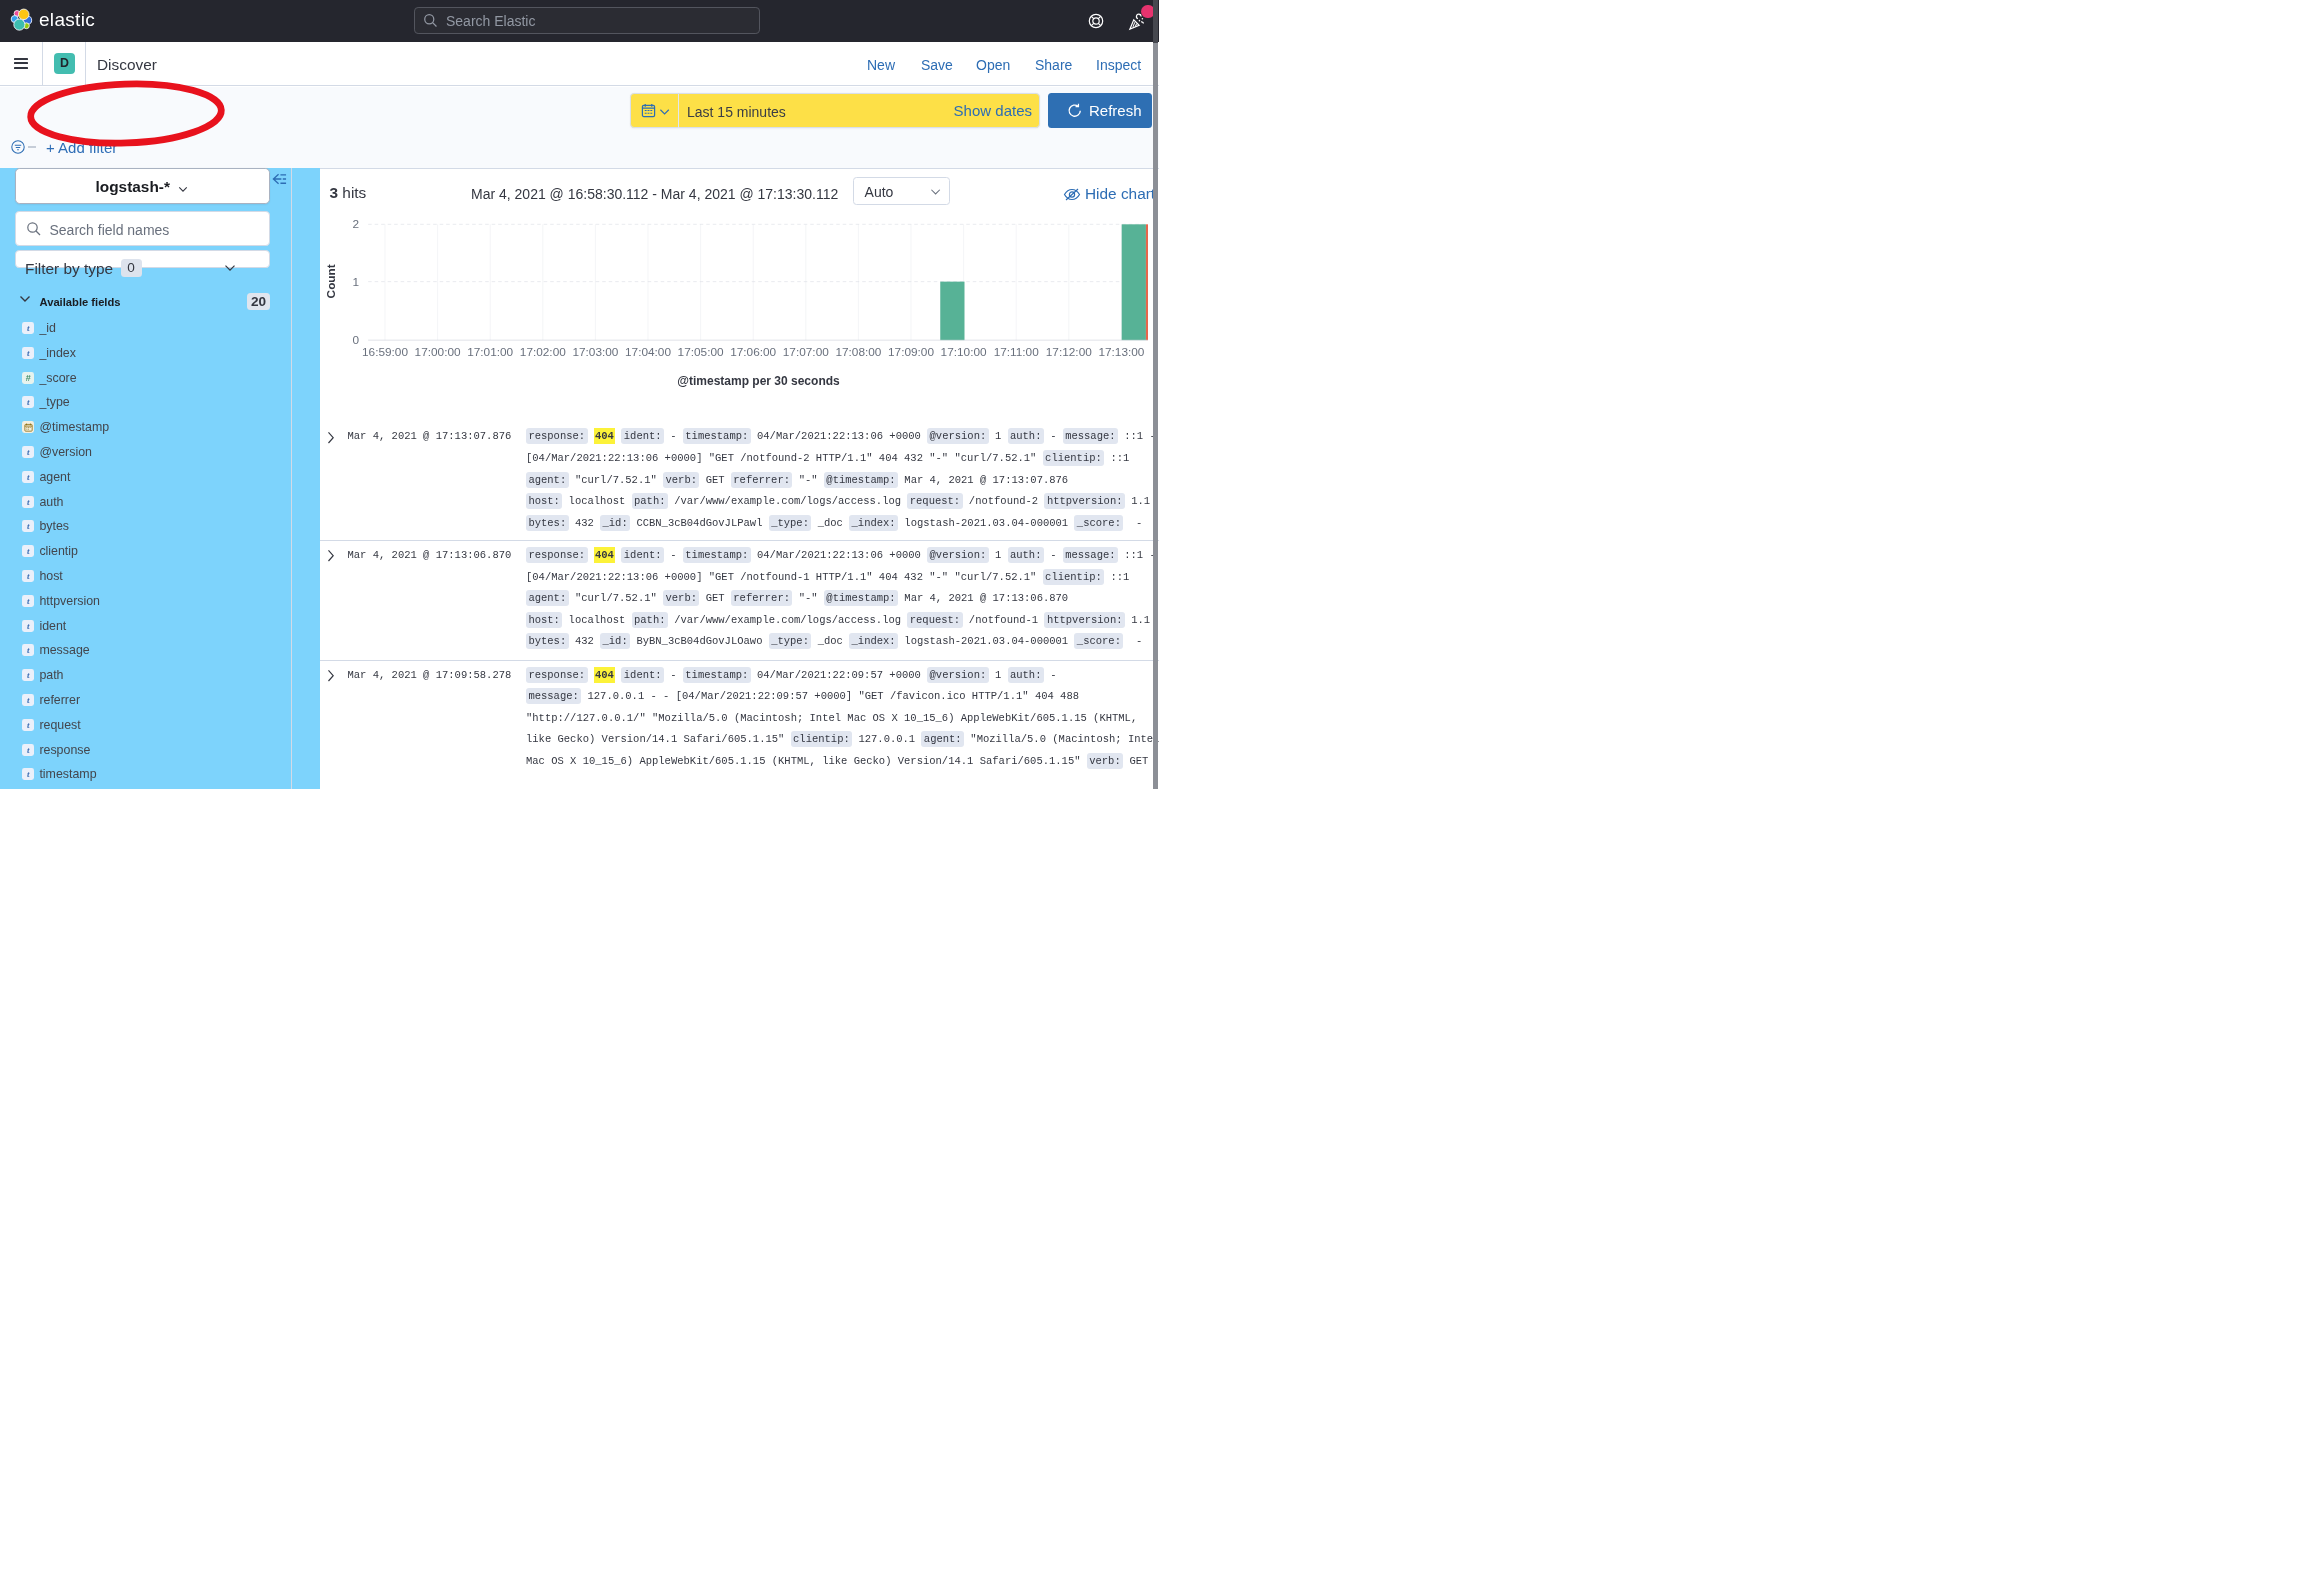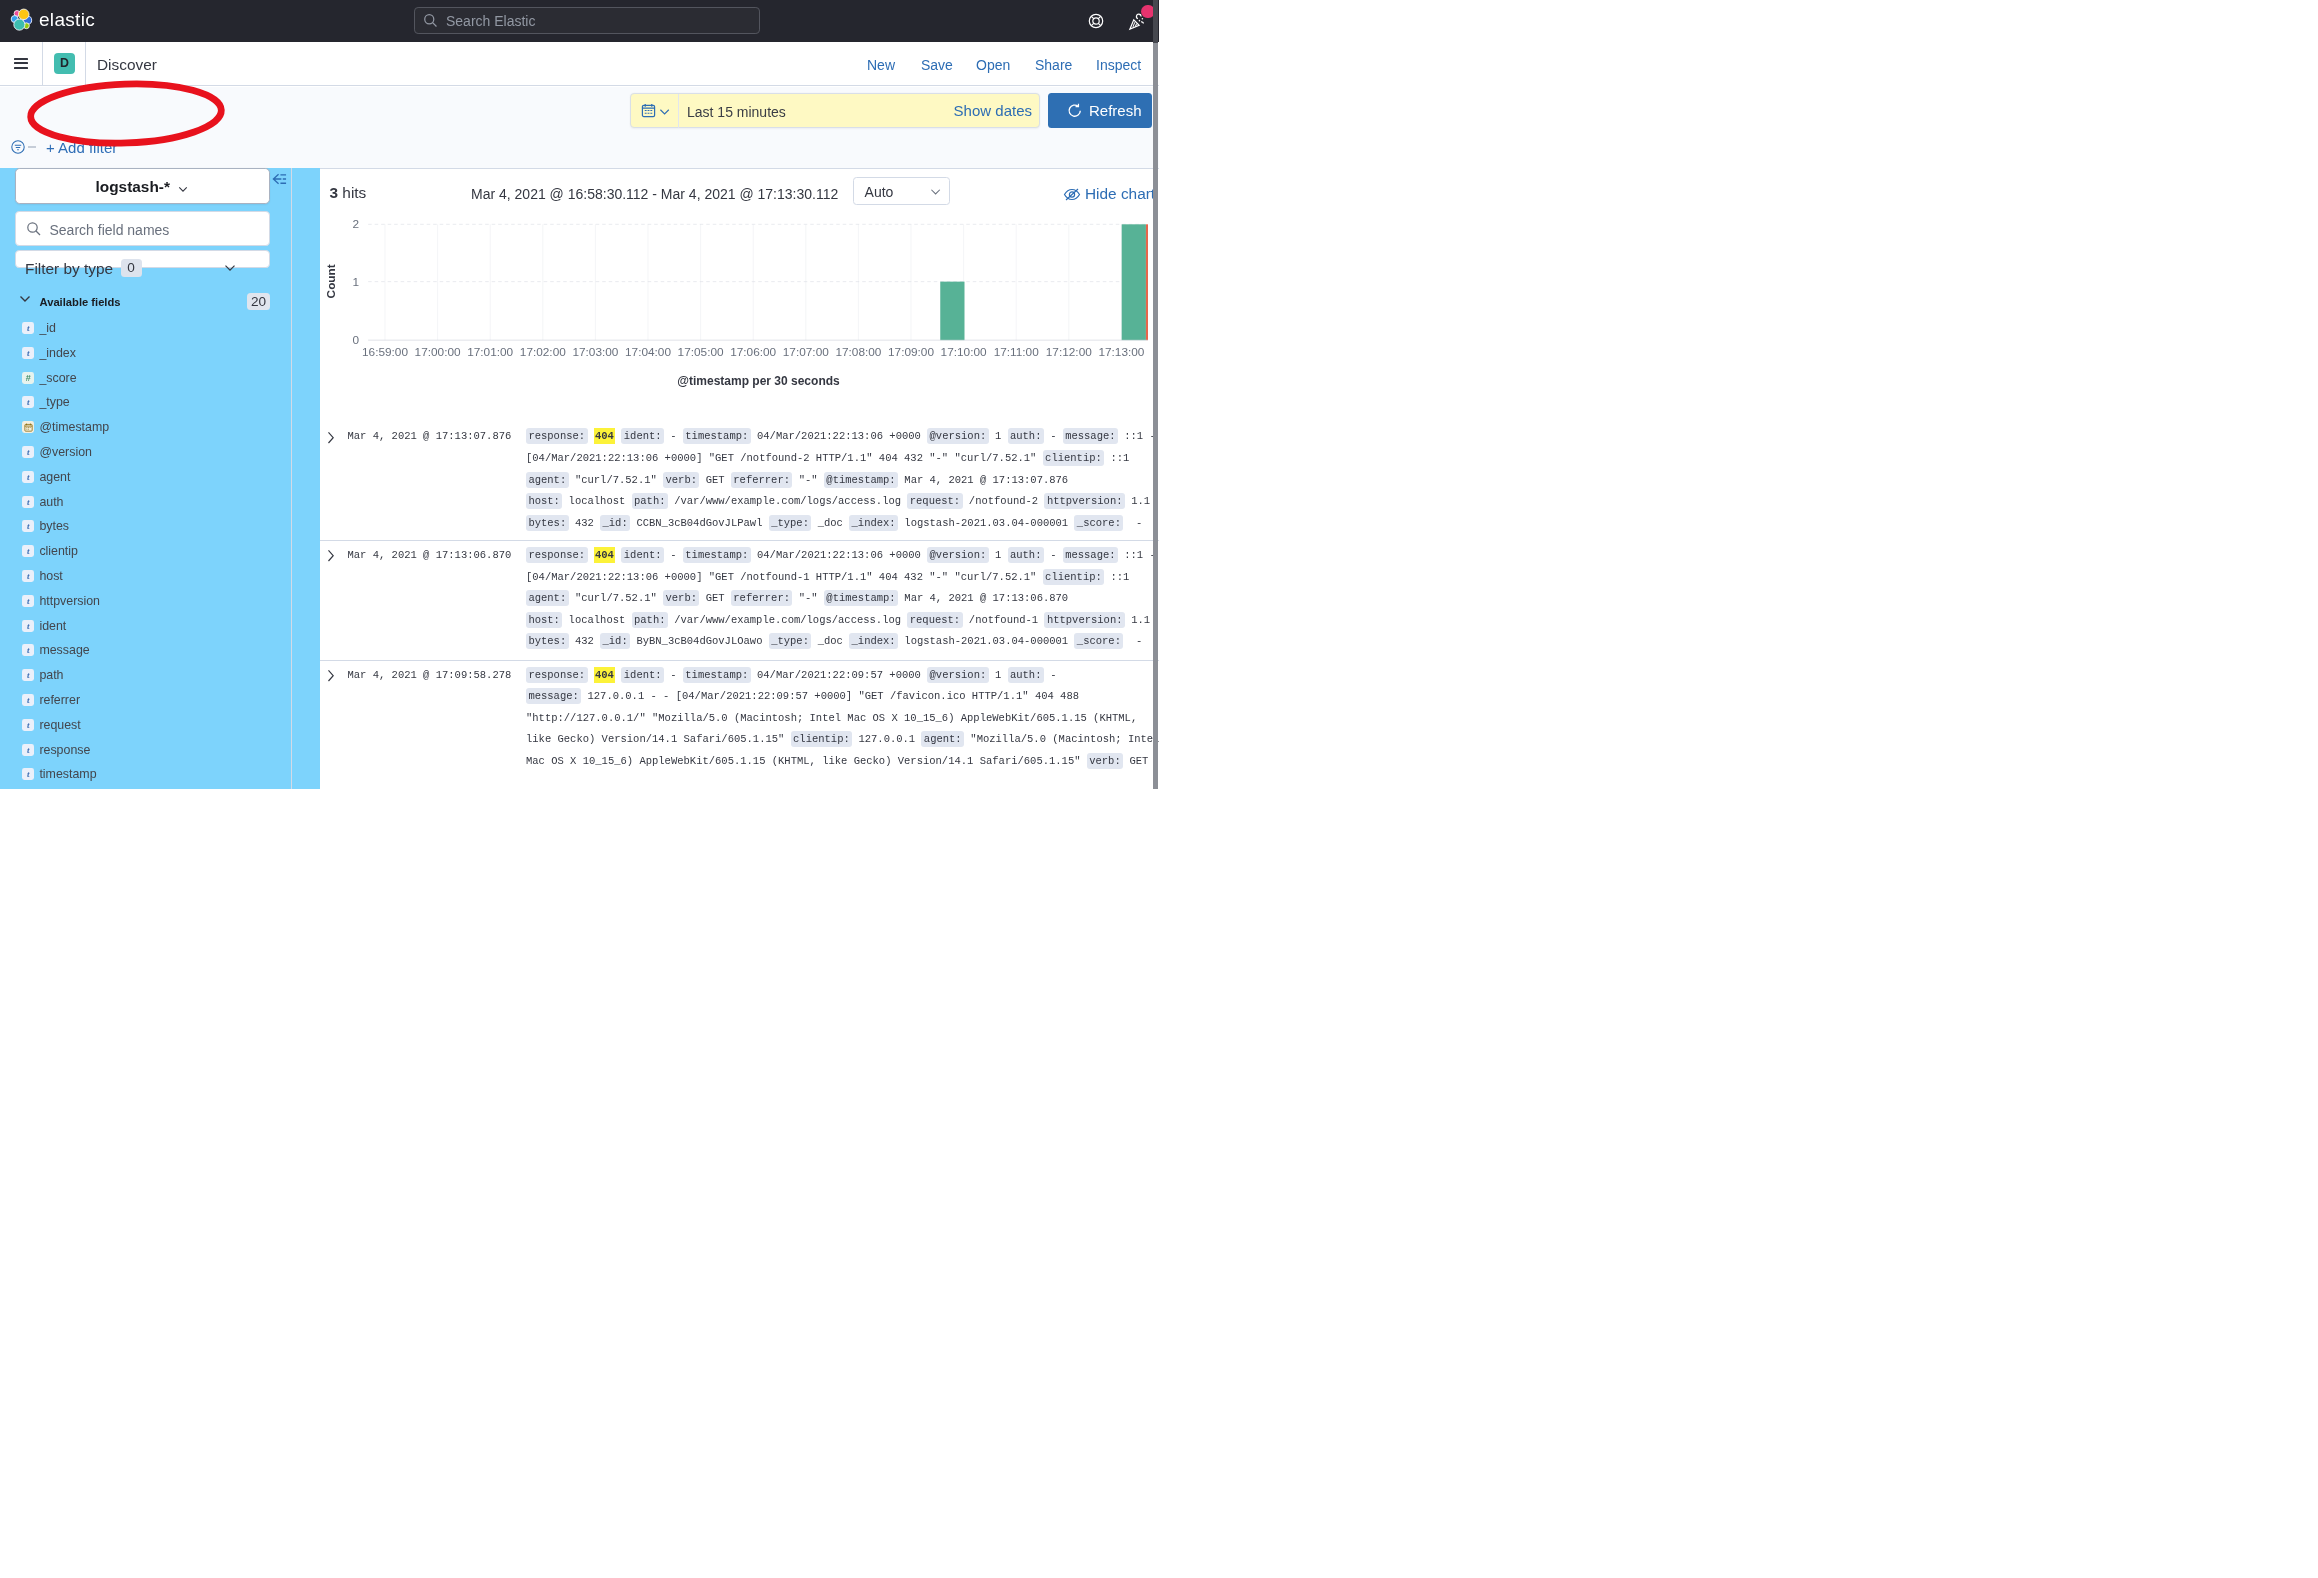--- a/index.html
+++ b/index.html
@@ -24,21 +24,21 @@
 #dicon { position:absolute; left:54px; top:10.6px; width:21px; height:21px; border-radius:4.1px; background:#43bdb0; color:#21262c; font-size:12.4px; font-weight:700; text-align:center; line-height:21px; }
 #crumb { position:absolute; left:97px; top:14px; font-size:15.4px; color:#343741; }
 .navlink { position:absolute; top:15px; font-size:14px; color:#2d6db4; }
 
 
 #qarea { position:absolute; left:0; top:87px; width:1159px; height:82px; background:#f8fafd; }
 #qbox { position:absolute; left:7.4px; top:6.2px; width:615px; height:35px; background:#fff; border:0.6px solid #d9dfe8; border-radius:4.1px; box-shadow:0 0.6px 1.8px rgba(0,0,0,0.05); }
 #qbox .lsep { position:absolute; left:48px; top:0; width:0.6px; height:34px; background:#e2e6ee; }
 #qtext { position:absolute; left:56px; top:10.6px; font-size:15px; color:#3a3d45; }
 #kql { position:absolute; right:7.7px; top:10px; font-size:14px; color:#2d6db4; }
-#dbox { position:absolute; left:630px; top:6.2px; width:410px; height:35px; background:#fef9c3; border:0.6px solid #d9dfe8; border-radius:4.1px; box-shadow:0 0.6px 1.8px rgba(0,0,0,0.05); }
+#dbox { position:absolute; left:630px; top:6.2px; width:410px; height:35px; background:#fde047; border:0.6px solid #d9dfe8; border-radius:4.1px; box-shadow:0 0.6px 1.8px rgba(0,0,0,0.05); }
 #dbox .lsep { position:absolute; left:47px; top:0; width:0.6px; height:34px; background:#e2e6ee; }
 #dtext { position:absolute; left:56px; top:9.5px; font-size:14px; color:#3a3d45; }
 #showdates { position:absolute; right:7px; top:8.3px; font-size:15px; color:#2d6db4; }
 #refresh { position:absolute; left:1048px; top:6.2px; width:104px; height:35px; background:#2e6fb3; border-radius:3.5px; color:#fff; font-size:15px; }
 #refresh span { position:absolute; left:41px; top:9px; }
 #addfilter { position:absolute; left:0; top:47px; width:355px; height:30px; }
 #addfilter .txt { position:absolute; left:46px; top:5.3px; font-size:15px; color:#2e6db6; }
 
 
 #content { position:absolute; left:0; top:168px; width:1159px; height:621px; background:#7dd3fc; }
@@ -49,21 +49,21 @@
 
 #ixbox { position:absolute; left:14.5px; top:0px; width:255px; height:36px; background:#fff; border:0.9px solid #a9b2c1; border-radius:4.7px; box-shadow:0 0.6px 1.8px rgba(0,0,0,.06); }
 #ixbox .t { position:absolute; left:0; right:0; top:9px; text-align:center; font-size:15.4px; font-weight:700; color:#1a1c21; }
 #fsearch { position:absolute; left:14.5px; top:43px; width:255px; height:35px; background:#fff; border:0.6px solid #d3dae6; border-radius:4.1px; }
 #fsearch .ph { position:absolute; left:34px; top:9.5px; font-size:14px; color:#69707d; }
 #ftype { position:absolute; left:14.5px; top:82px; width:255px; height:18px; background:#fff; border:0.6px solid #d3dae6; border-radius:4.1px; }
 #ftype .t { position:absolute; left:9.5px; top:9px; font-size:15.4px; color:#343741; }
 #ftype .badge { position:absolute; left:105px; top:7.7px; width:21px; height:18.3px; background:#dde3ed; border-radius:3.5px; text-align:center; font-size:13.6px; line-height:18.3px; color:#343741; }
 #avf { position:absolute; left:14.5px; top:125px; }
 #avf .t { position:absolute; left:25px; top:3px; font-size:11.2px; font-weight:700; color:#1a1c21; white-space:nowrap; }
-#avf20 { position:absolute; left:247px; top:125px; width:23px; height:17px; background:#e0e5ee; border-radius:3.5px; text-align:center; font-size:13.6px; font-weight:400; line-height:17px; color:#343741; }
+#avf20 { position:absolute; left:247px; top:125px; width:23px; height:17px; background:#e0e5ee; border-radius:3.5px; text-align:center; font-size:13.6px; font-weight:700; line-height:17px; color:#343741; }
 .field { position:absolute; left:22px; height:25px; }
 .field .fb { position:absolute; left:0; top:0; width:12.4px; height:12.4px; border-radius:2.4px; background:#ebf0fa; color:#3c6db4; text-align:center; font-size:9px; line-height:12.4px; font-family:"Liberation Serif",serif; font-style:italic; font-weight:700; }
 .field .fn { position:absolute; left:17.4px; top:-0.6px; font-size:12.4px; color:#43464d; }
 
 
 #hits { position:absolute; left:9.5px; top:15.4px; font-size:15.4px; }
 #trange { position:absolute; left:151px; top:16.6px; font-size:14px; color:#343741; }
 #autobox { position:absolute; left:533px; top:8px; width:97px; height:28px; border:0.6px solid #d3dae6; border-radius:3.5px; background:#fff; }
 #autobox .t { position:absolute; left:10.6px; top:6px; font-size:14px; color:#343741; }
 #hidechart { position:absolute; left:765px; top:16px; font-size:15.4px; color:#2d6db4; }

